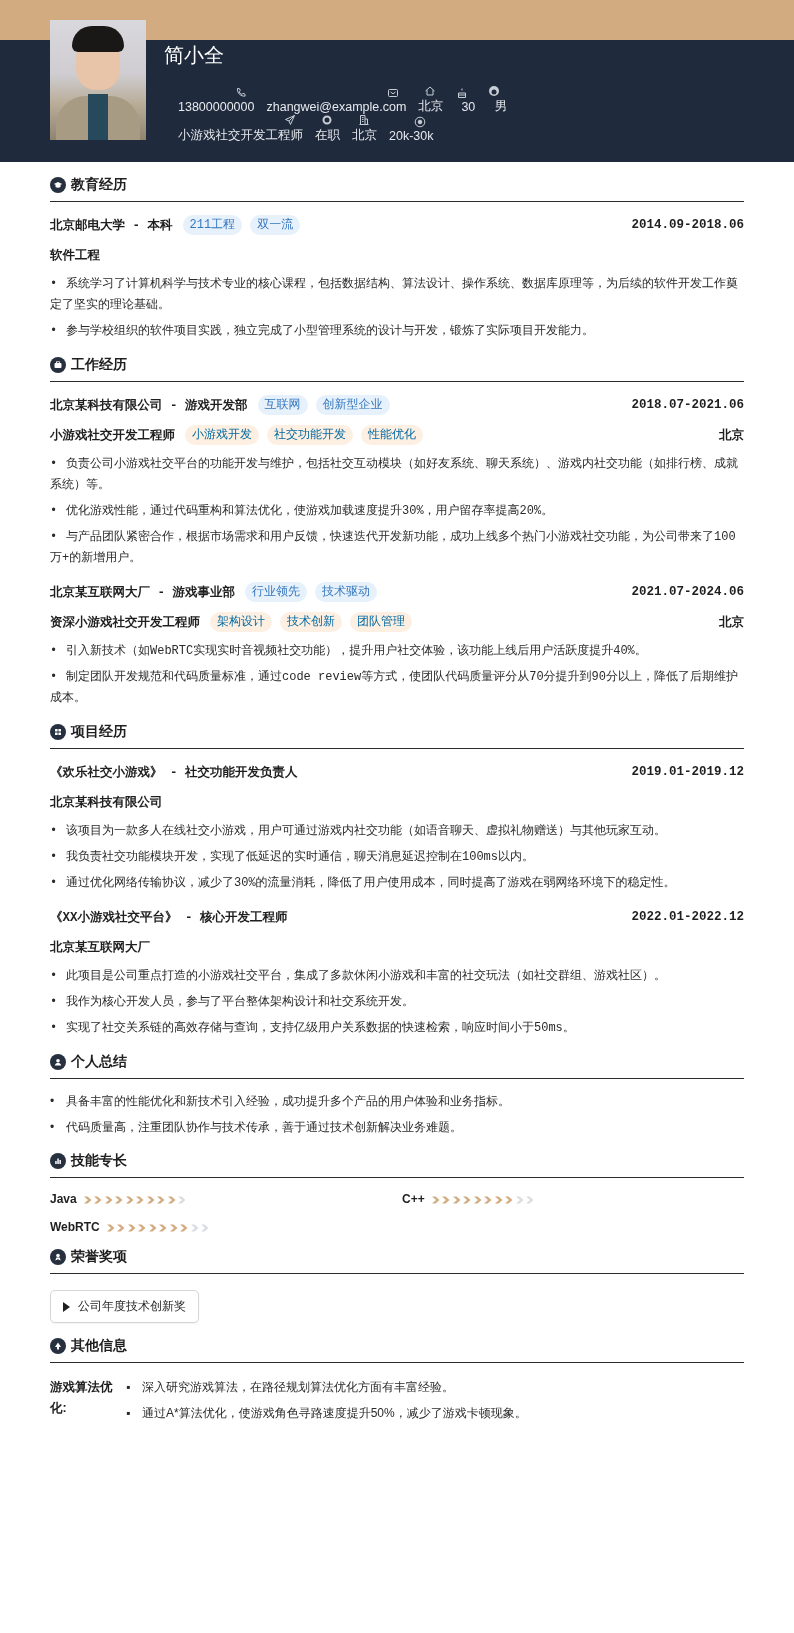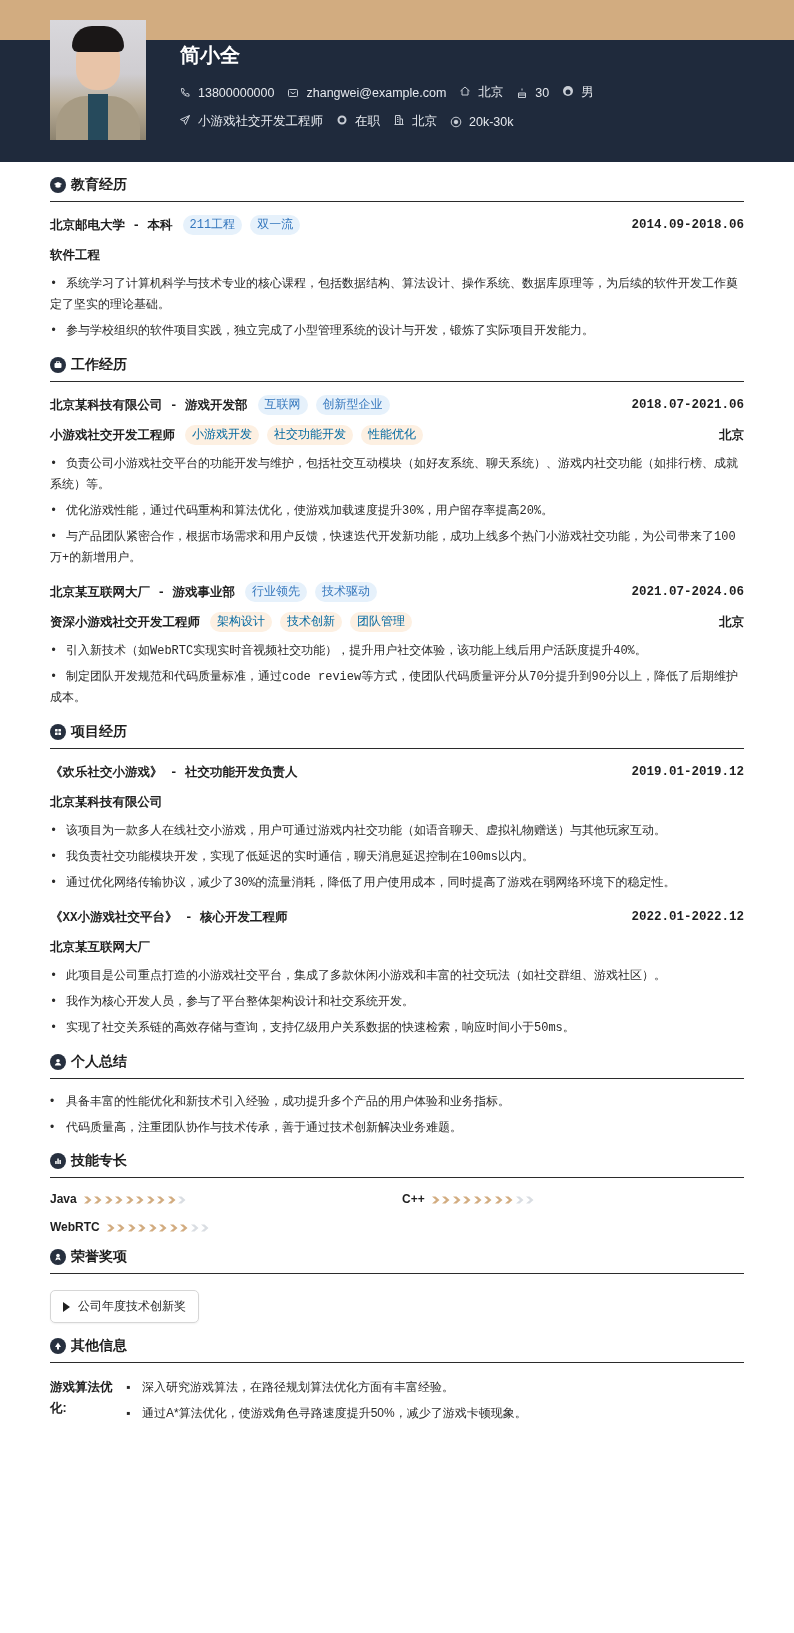--- a/index.html
+++ b/index.html
@@ -23,30 +23,30 @@
     }
     .photo .body {
       position: absolute; left: 6px; top: 76px; width: 84px; height: 50px;
       border-radius: 30px 30px 0 0; background: #a79b84;
     }
     .photo .collar {
       position: absolute; left: 38px; top: 74px; width: 20px; height: 46px;
       background: #264a5c;
     }
     .name {
-      position: absolute; left: 180px; top: 2px;
-      font-size: 20px; font-weight: bold; color: #ffffff;
+      position: absolute; left: 164px; top: 2px;
+      font-size: 20px; font-weight: normal; color: #ffffff;
     }
     .info-row {
       position: absolute; left: 178px; display: flex; align-items: center;
       color: #e6e9ee; font-size: 12.5px;
     }
     .info-row.r1 { top: 44px; }
     .info-row.r2 { top: 73px; }
-    .info-item { display: flex; align-items: flex-start; margin-right: 12px; }
+    .info-item { display: flex; align-items: flex-end; margin-right: 12px; flex-direction: column; }
     .info-item .ic { width: 14px; height: 14px; margin-right: 6px; display: inline-flex; align-items: center; justify-content: center; color: #c9ced6; }
     .info-item .ic svg { width: 12px; height: 12px; }
 
     .content { padding: 0 50px 0 50px; }
     .section { margin-top: 14px; }
     .section-title {
       display: flex; align-items: center; padding-bottom: 7px;
       border-bottom: 1px solid #2b2b2b; font-size: 14px; font-weight: bold; color: #1f1f1f;
     }
     .section-title .sic {

